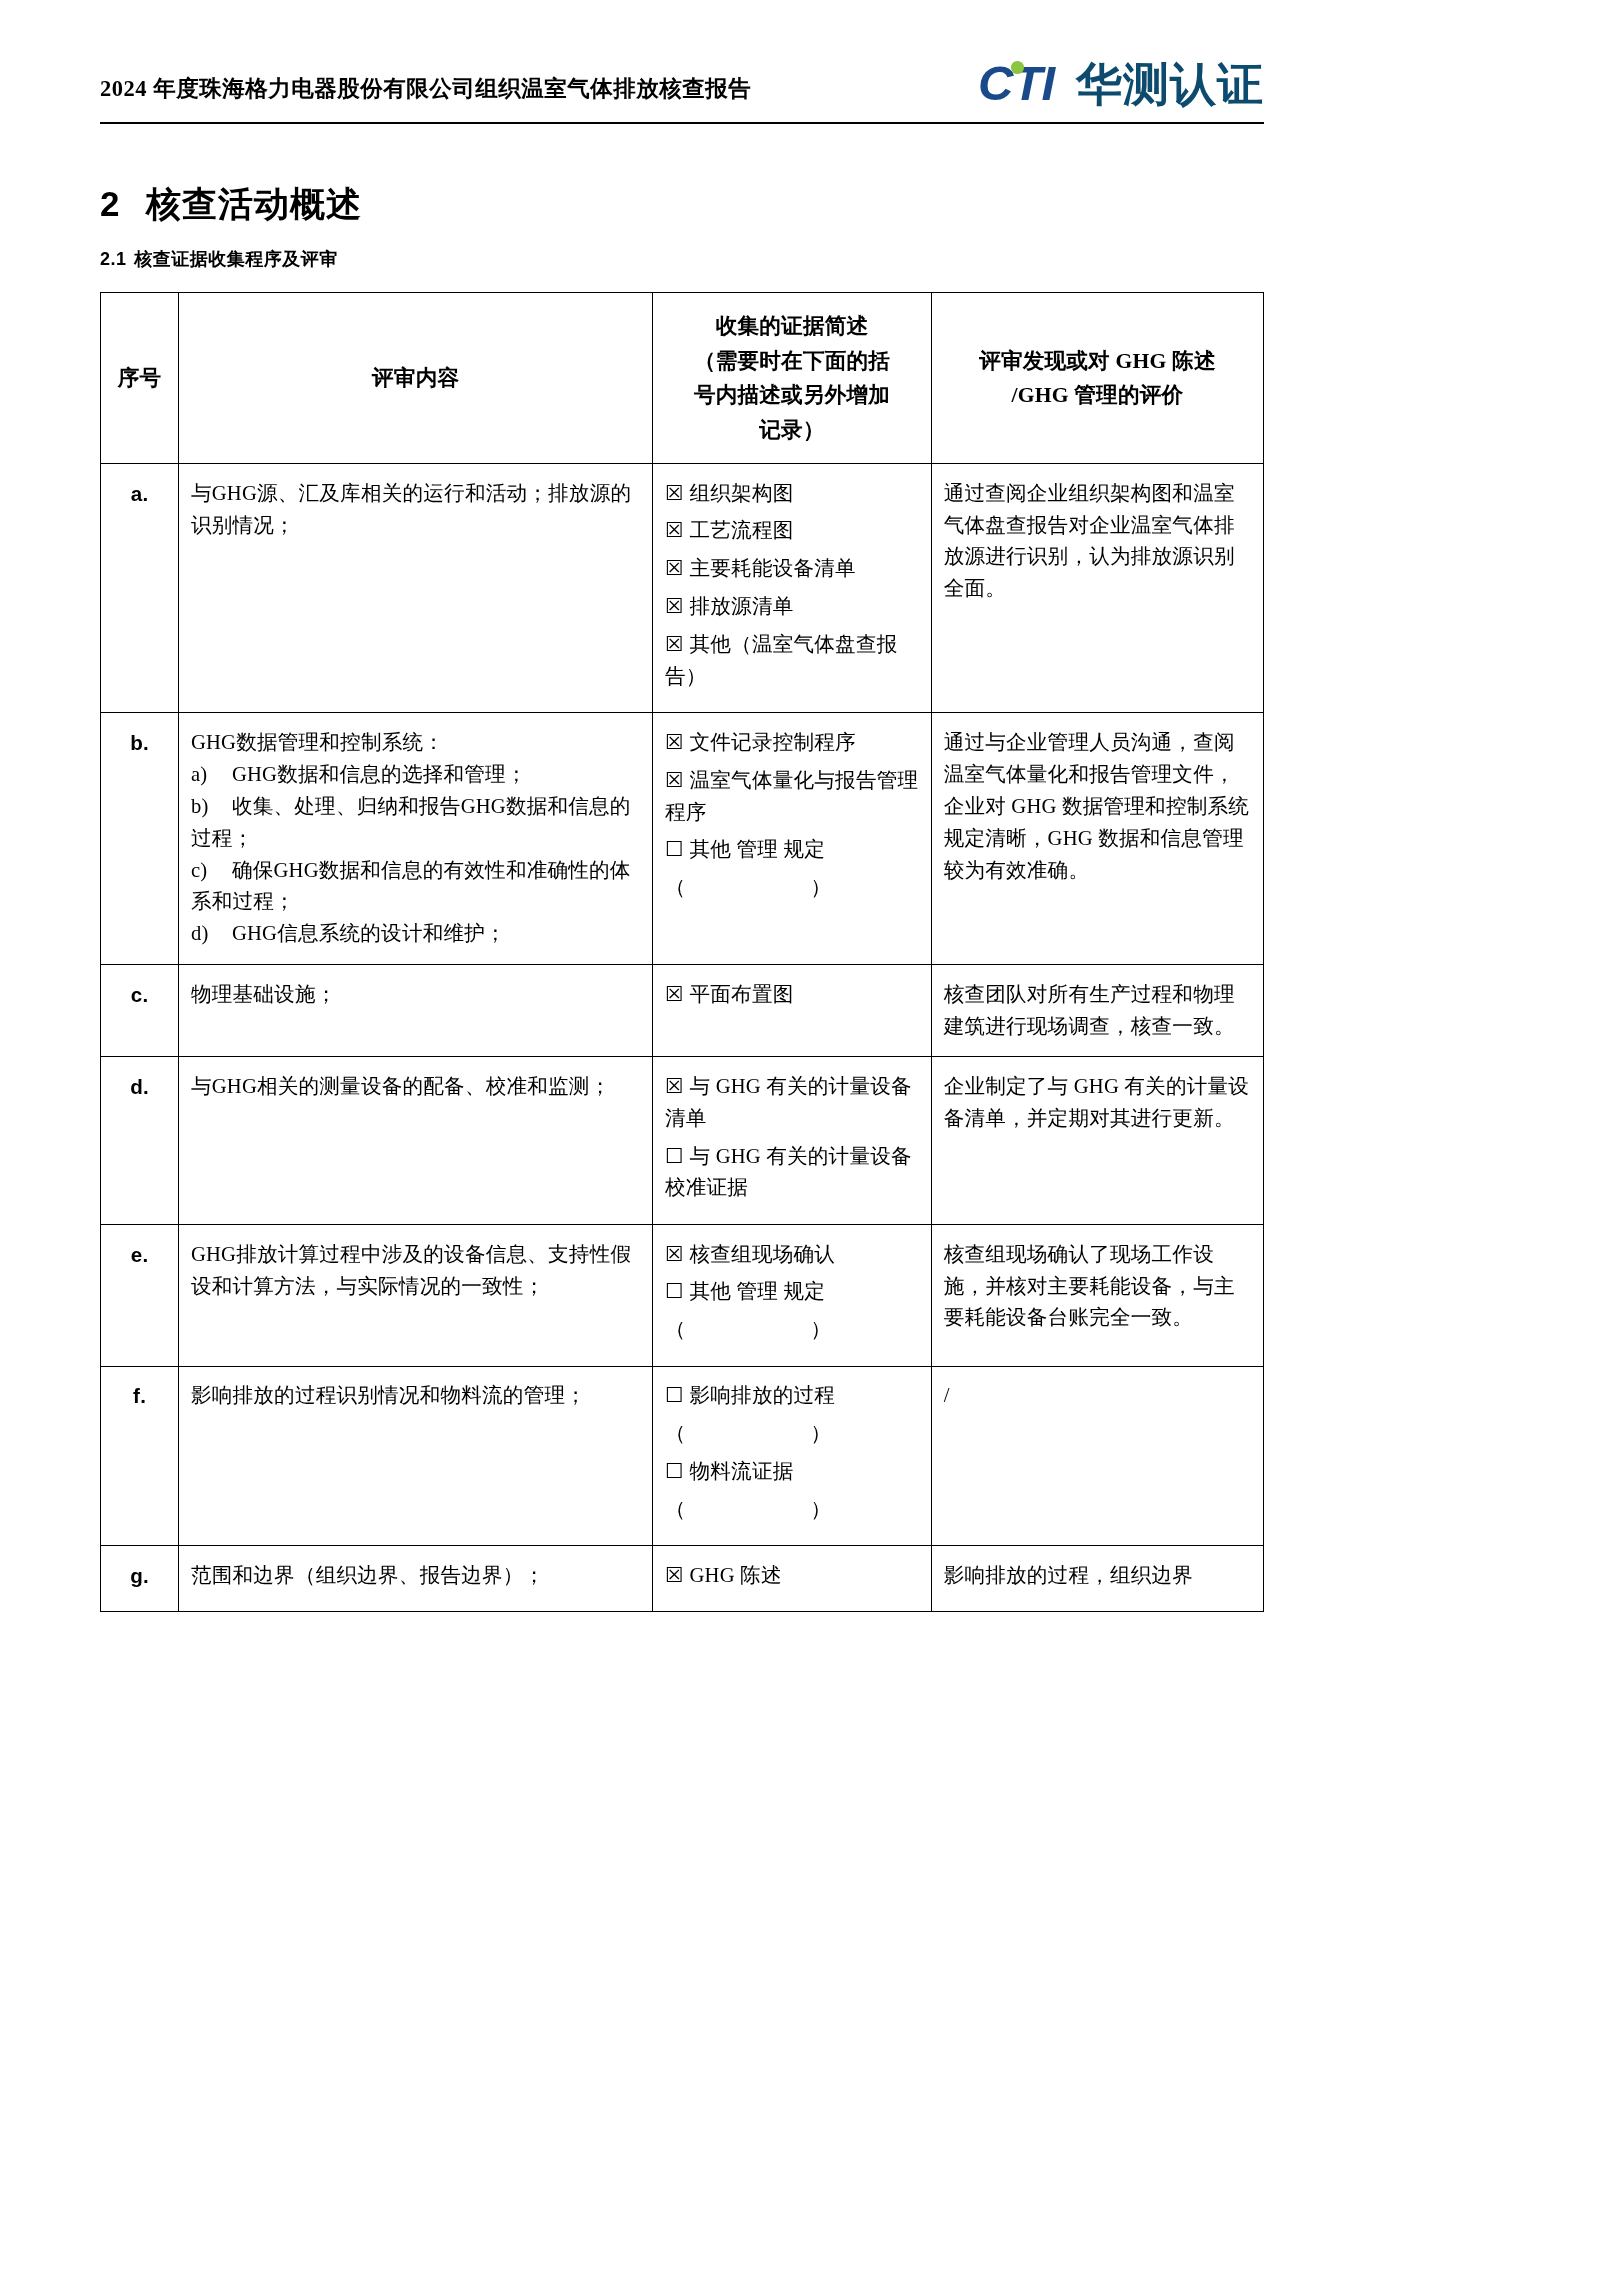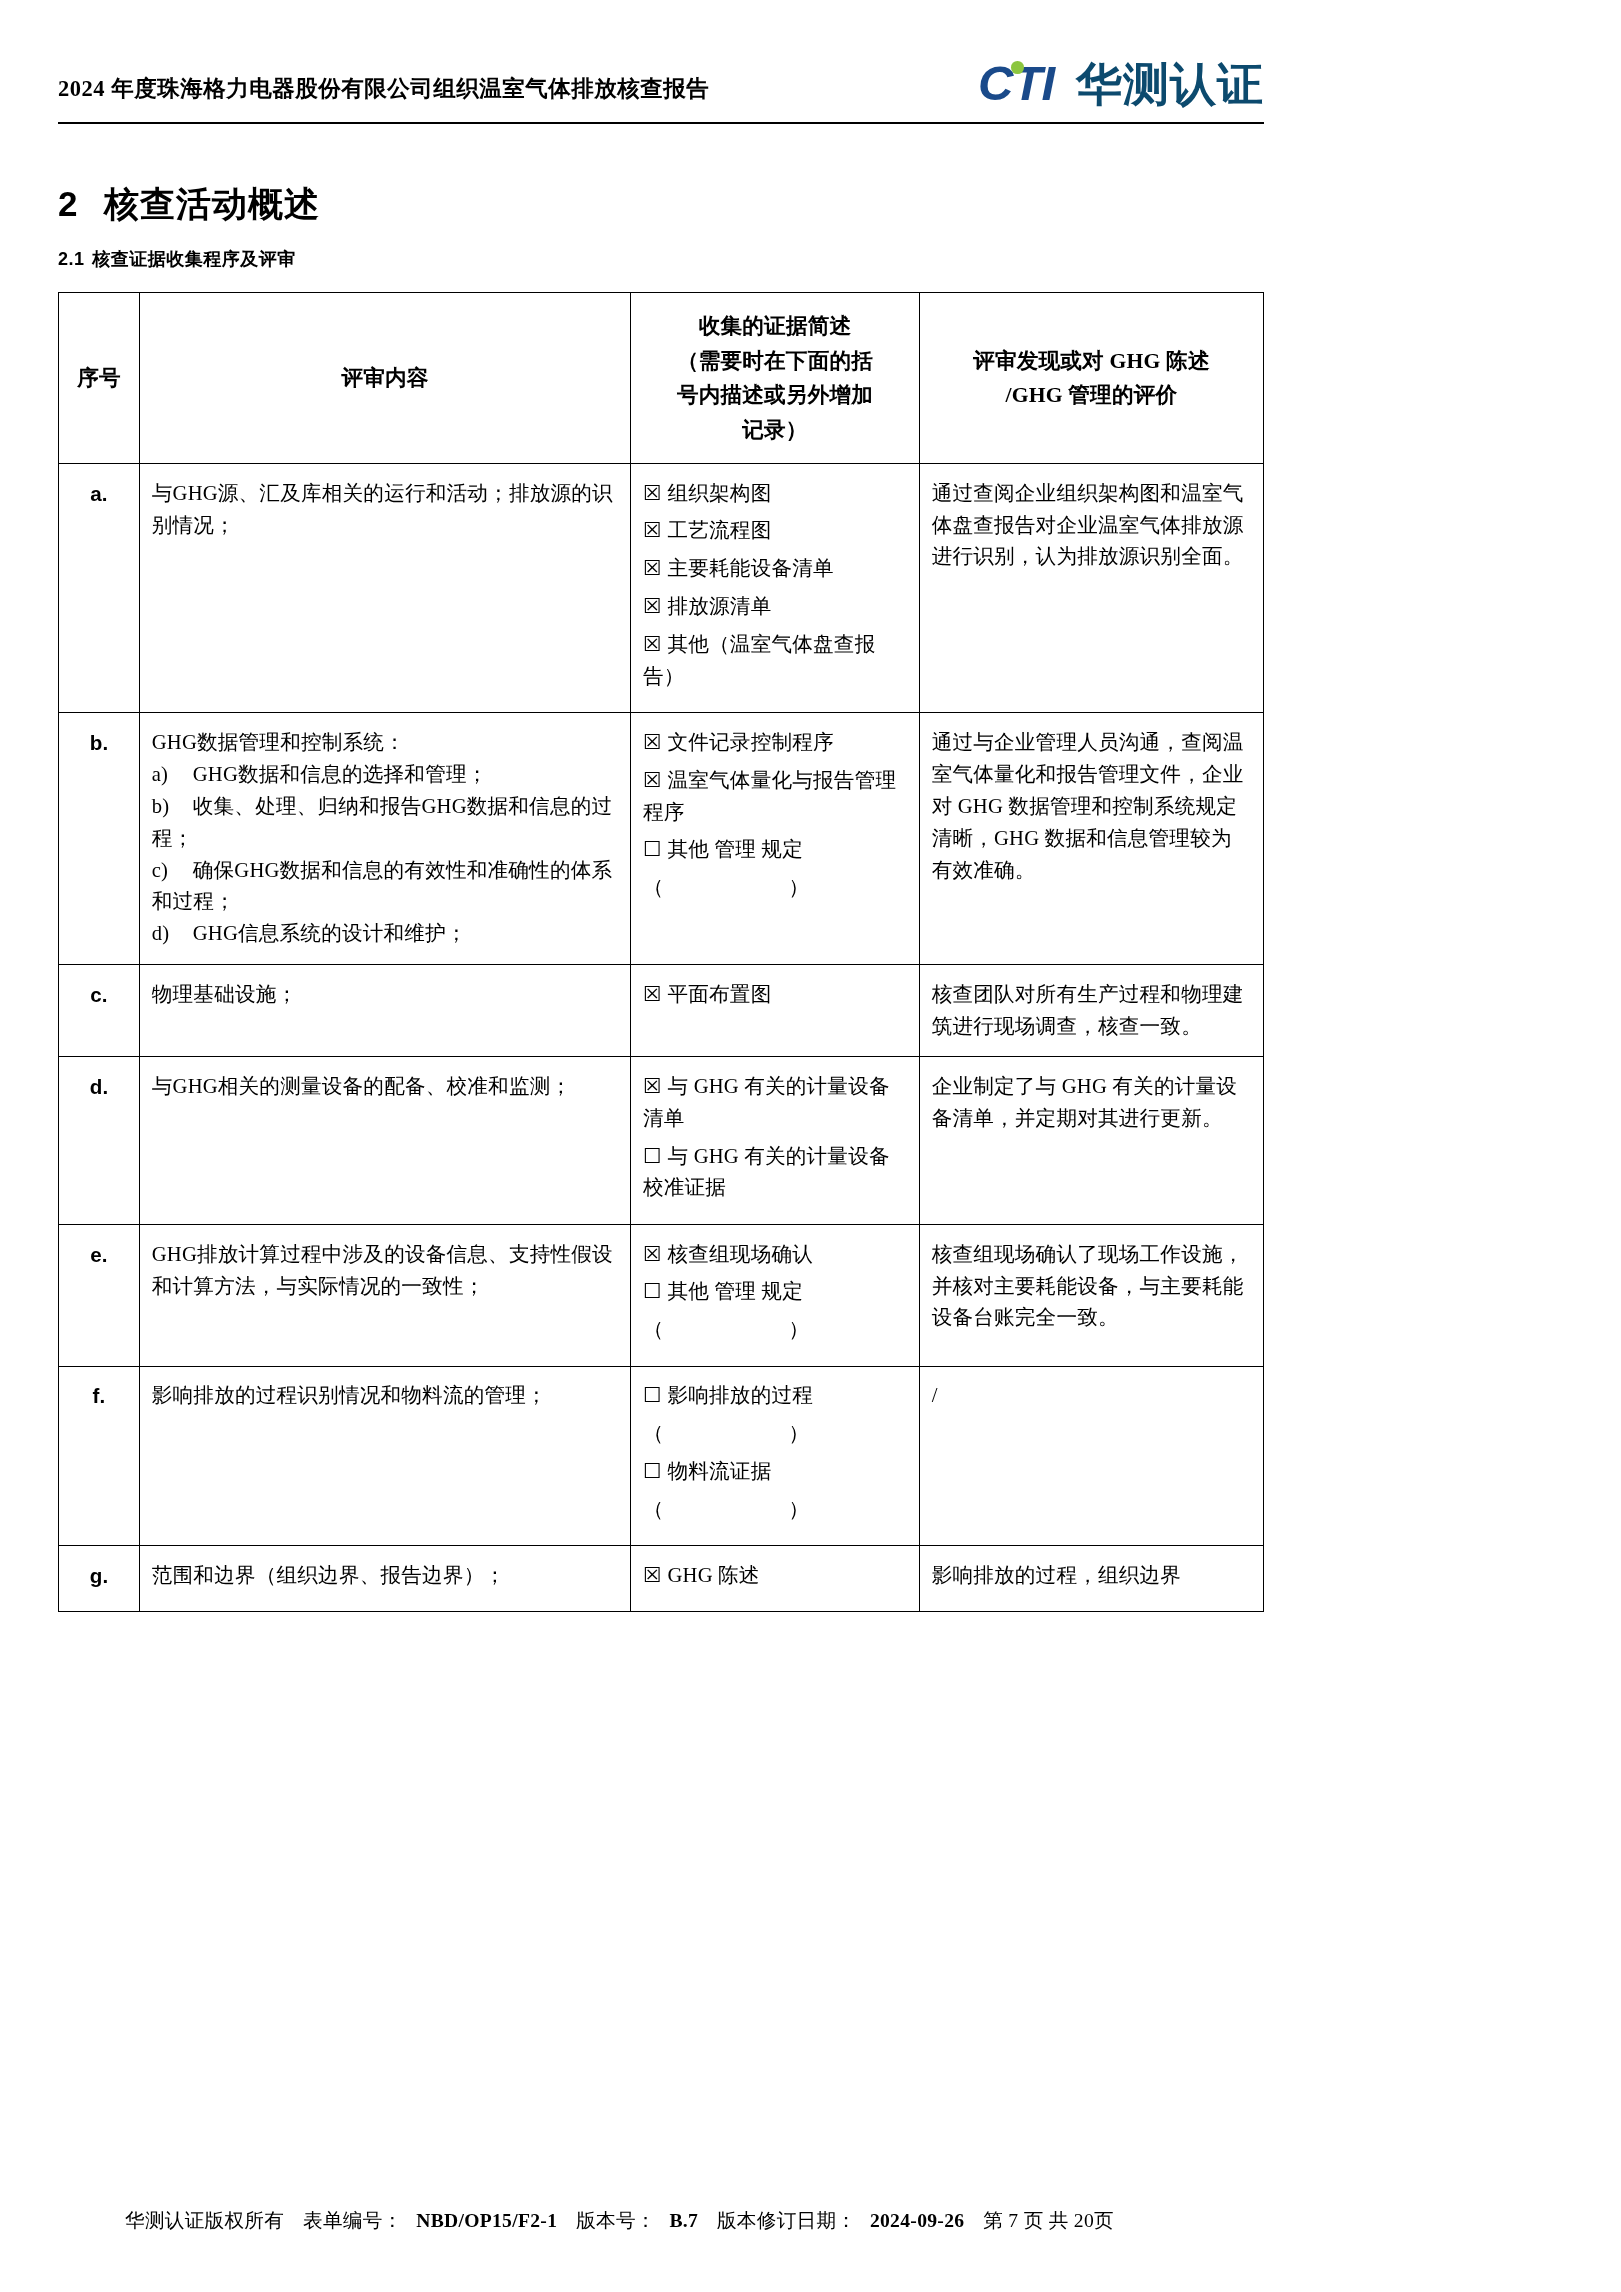--- a/index.html
+++ b/index.html
@@ -11,21 +11,21 @@
     width: 1621px;
     height: 2293px;
     font-family: "Liberation Serif", "DejaVu Serif", serif;
     color: #000;
     position: relative;
   }
   .page {
     width: 1389px;
     height: 2293px;
     box-sizing: border-box;
-    padding: 59px 125px 39px 58px;
+    padding: 59px 125px 39px 100px;
     position: relative;
   }
   
   .header {
     display: flex;
     align-items: flex-end;
     justify-content: space-between;
     padding-bottom: 9.8px;
   }
   .header-title {
@@ -300,22 +300,15 @@
         <td class="no">g.</td>
         <td class="item">范围和边界（组织边界、报告边界）；</td>
         <td class="evid">
           <span class="chk-line"><span class="box">☒</span><span>GHG 陈述</span></span>
         </td>
         <td class="find top">影响排放的过程，组织边界</td>
       </tr>
     </tbody>
   </table>
 
-  <div class="footer">
-    <span>华测认证版权所有</span>
-    <span>表单编号：</span><span class="strong">NBD/OP15/F2-1</span>
-    <span>版本号：</span><span class="strong">B.7</span>
-    <span>版本修订日期：</span><span class="strong">2024-09-26</span>
-    <span>第 7 页 共 20页</span>
-  </div>
 
 </div>
 
 
 </body></html>

